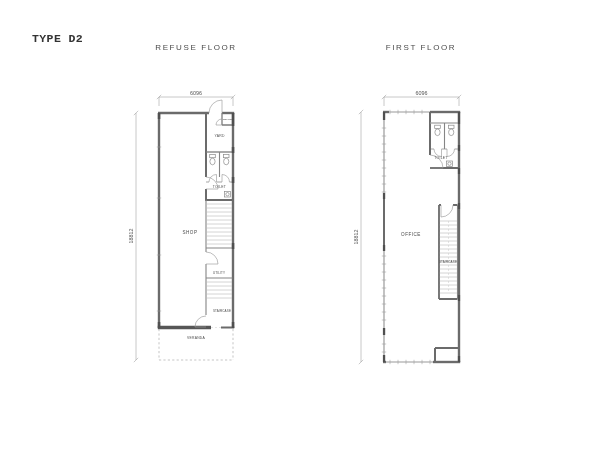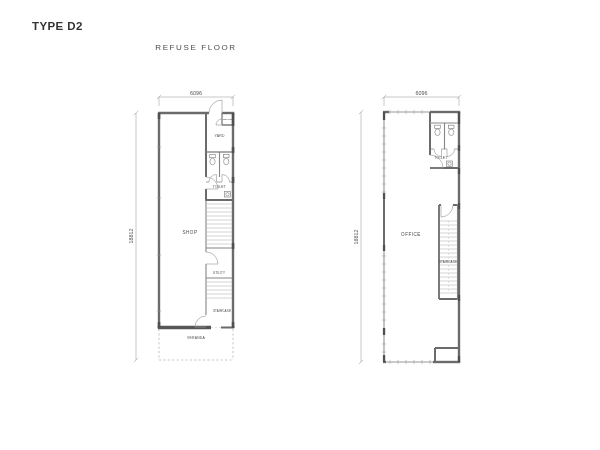--- a/index.html
+++ b/index.html
@@ -1,19 +1,19 @@
 <!DOCTYPE html>
 <html><head>
 <meta charset="utf-8">
 <style>
   html,body{margin:0;padding:0;background:#ffffff;}
   .page{position:relative;width:600px;height:450px;background:#ffffff;overflow:hidden;
         font-family:"Liberation Sans",sans-serif;}
-  .title{position:absolute;left:32px;top:20px;font-size:11.5px;font-weight:bold;
-         letter-spacing:0.4px;color:#333333;}
+  .title{position:absolute;left:32px;top:32px;font-size:11.5px;font-weight:bold;
+         letter-spacing:0.4px;color:#333333;font-family:Liberation Mono, monospace;}
   .heading{position:absolute;top:43px;width:152px;text-align:center;font-size:8px;
            letter-spacing:1.6px;color:#4a4a4a;}
   .heading.gf{left:120px;}
   .heading.ff{left:345px;}
   svg.plan{position:absolute;top:85px;width:130px;height:295px;}
   svg.plan.gf-plan{left:120px;}
   svg.plan.ff-plan{left:345px;}
   svg *{fill:none;}
   .w24{stroke:#6b6b6b;stroke-width:2.4;}
   .w20{stroke:#6b6b6b;stroke-width:2;}
@@ -38,20 +38,21 @@
   .t-tiny{font-size:2.5px;text-anchor:middle;}
   .t-dim{font-size:5.4px;text-anchor:middle;fill:#555555;}
 </style>
 </head>
 <body>
 
 <div class="page">
 
   <div class="title">TYPE D2</div>
   <div class="heading gf">REFUSE FLOOR</div>
+  <div class="heading ff">FIRST FLOOR</div>
 
   <svg class="plan gf-plan" viewBox="0 0 130 295">
 
     <g>
       <path class="dim" d="M39 12 H113 M39 12 V21 M113 12 V21 M36.8 14.2 L41.2 9.8 M110.8 14.2 L115.2 9.8"></path>
       <path class="dim" d="M16 28 V275 M13.8 30.2 L18.2 25.8 M13.8 277.2 L18.2 272.8"></path>
       <text class="t-dim" x="76" y="9.5">6096</text>
       <text class="t-dim" x="12.5" y="151" transform="rotate(-90 12.5 151)" font-size="5">18812</text>
     </g>
 

